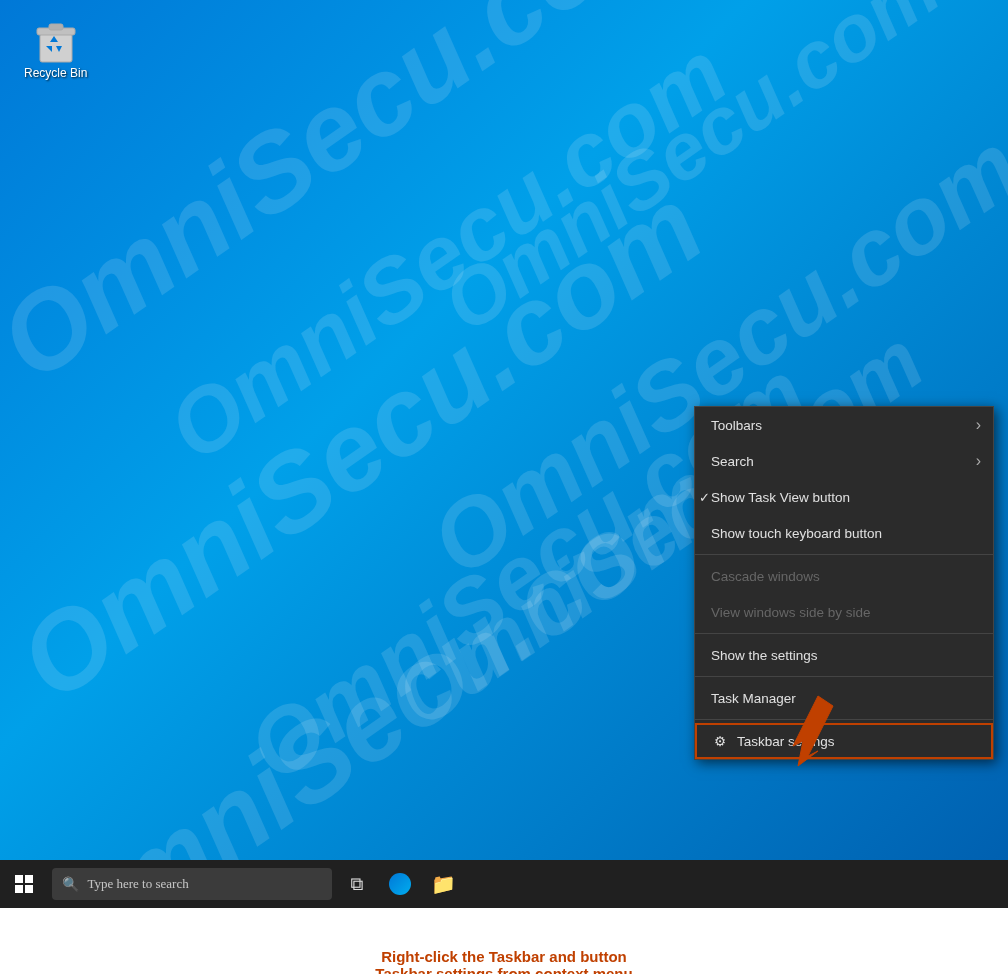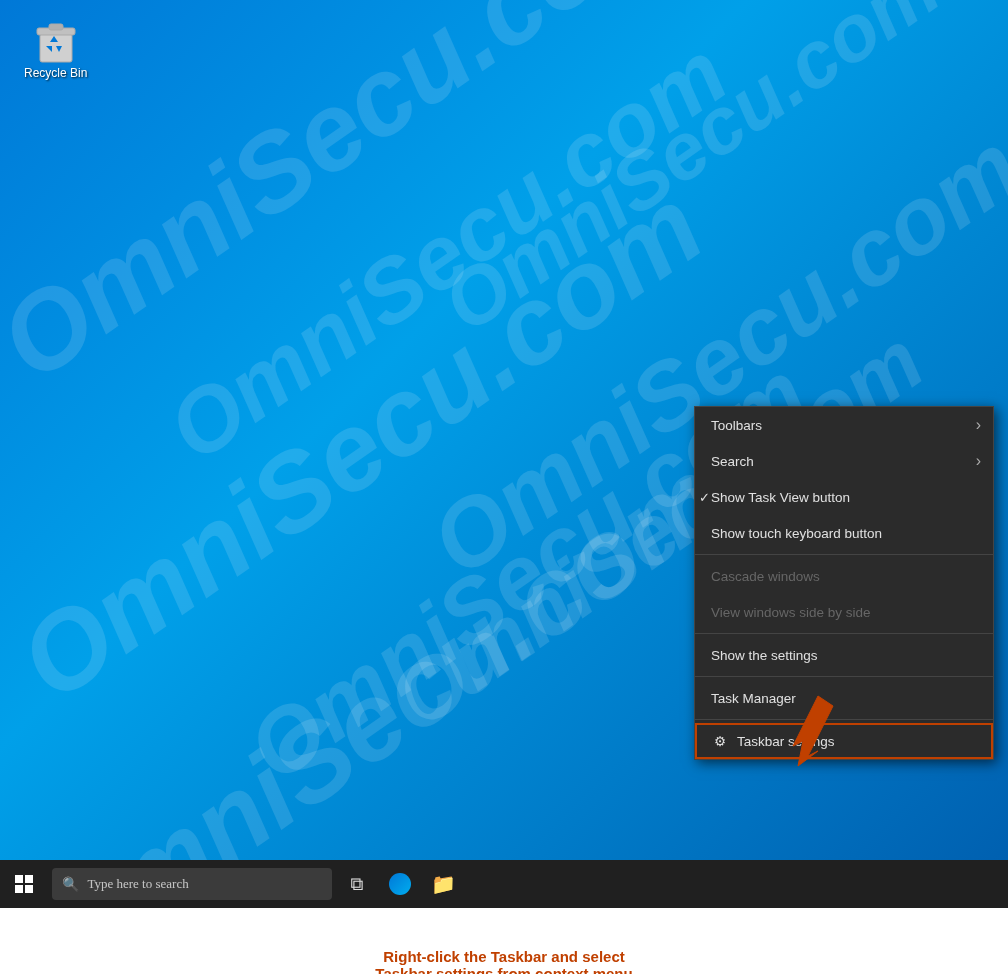--- a/index.html
+++ b/index.html
@@ -347,16 +347,16 @@
 
   <div class="taskbar-app">
     <span class="fe-icon">📁</span>
   </div>
 
   <div class="taskbar-spacer"></div>
 </div>
 
 <div id="instruction-area">
   <div style="text-align:center;">
-    <div style="color:#c04000; font-weight:bold; font-size:15px;">Right-click the Taskbar and select</div>
+    <div style="color:#c04000; font-weight:bold; font-size:15px;">Right-click the Taskbar and button</div>
     <div style="color:#c04000; font-weight:bold; font-size:15px;">Taskbar settings from context menu</div>
   </div>
 </div>
 
 </body></html>

